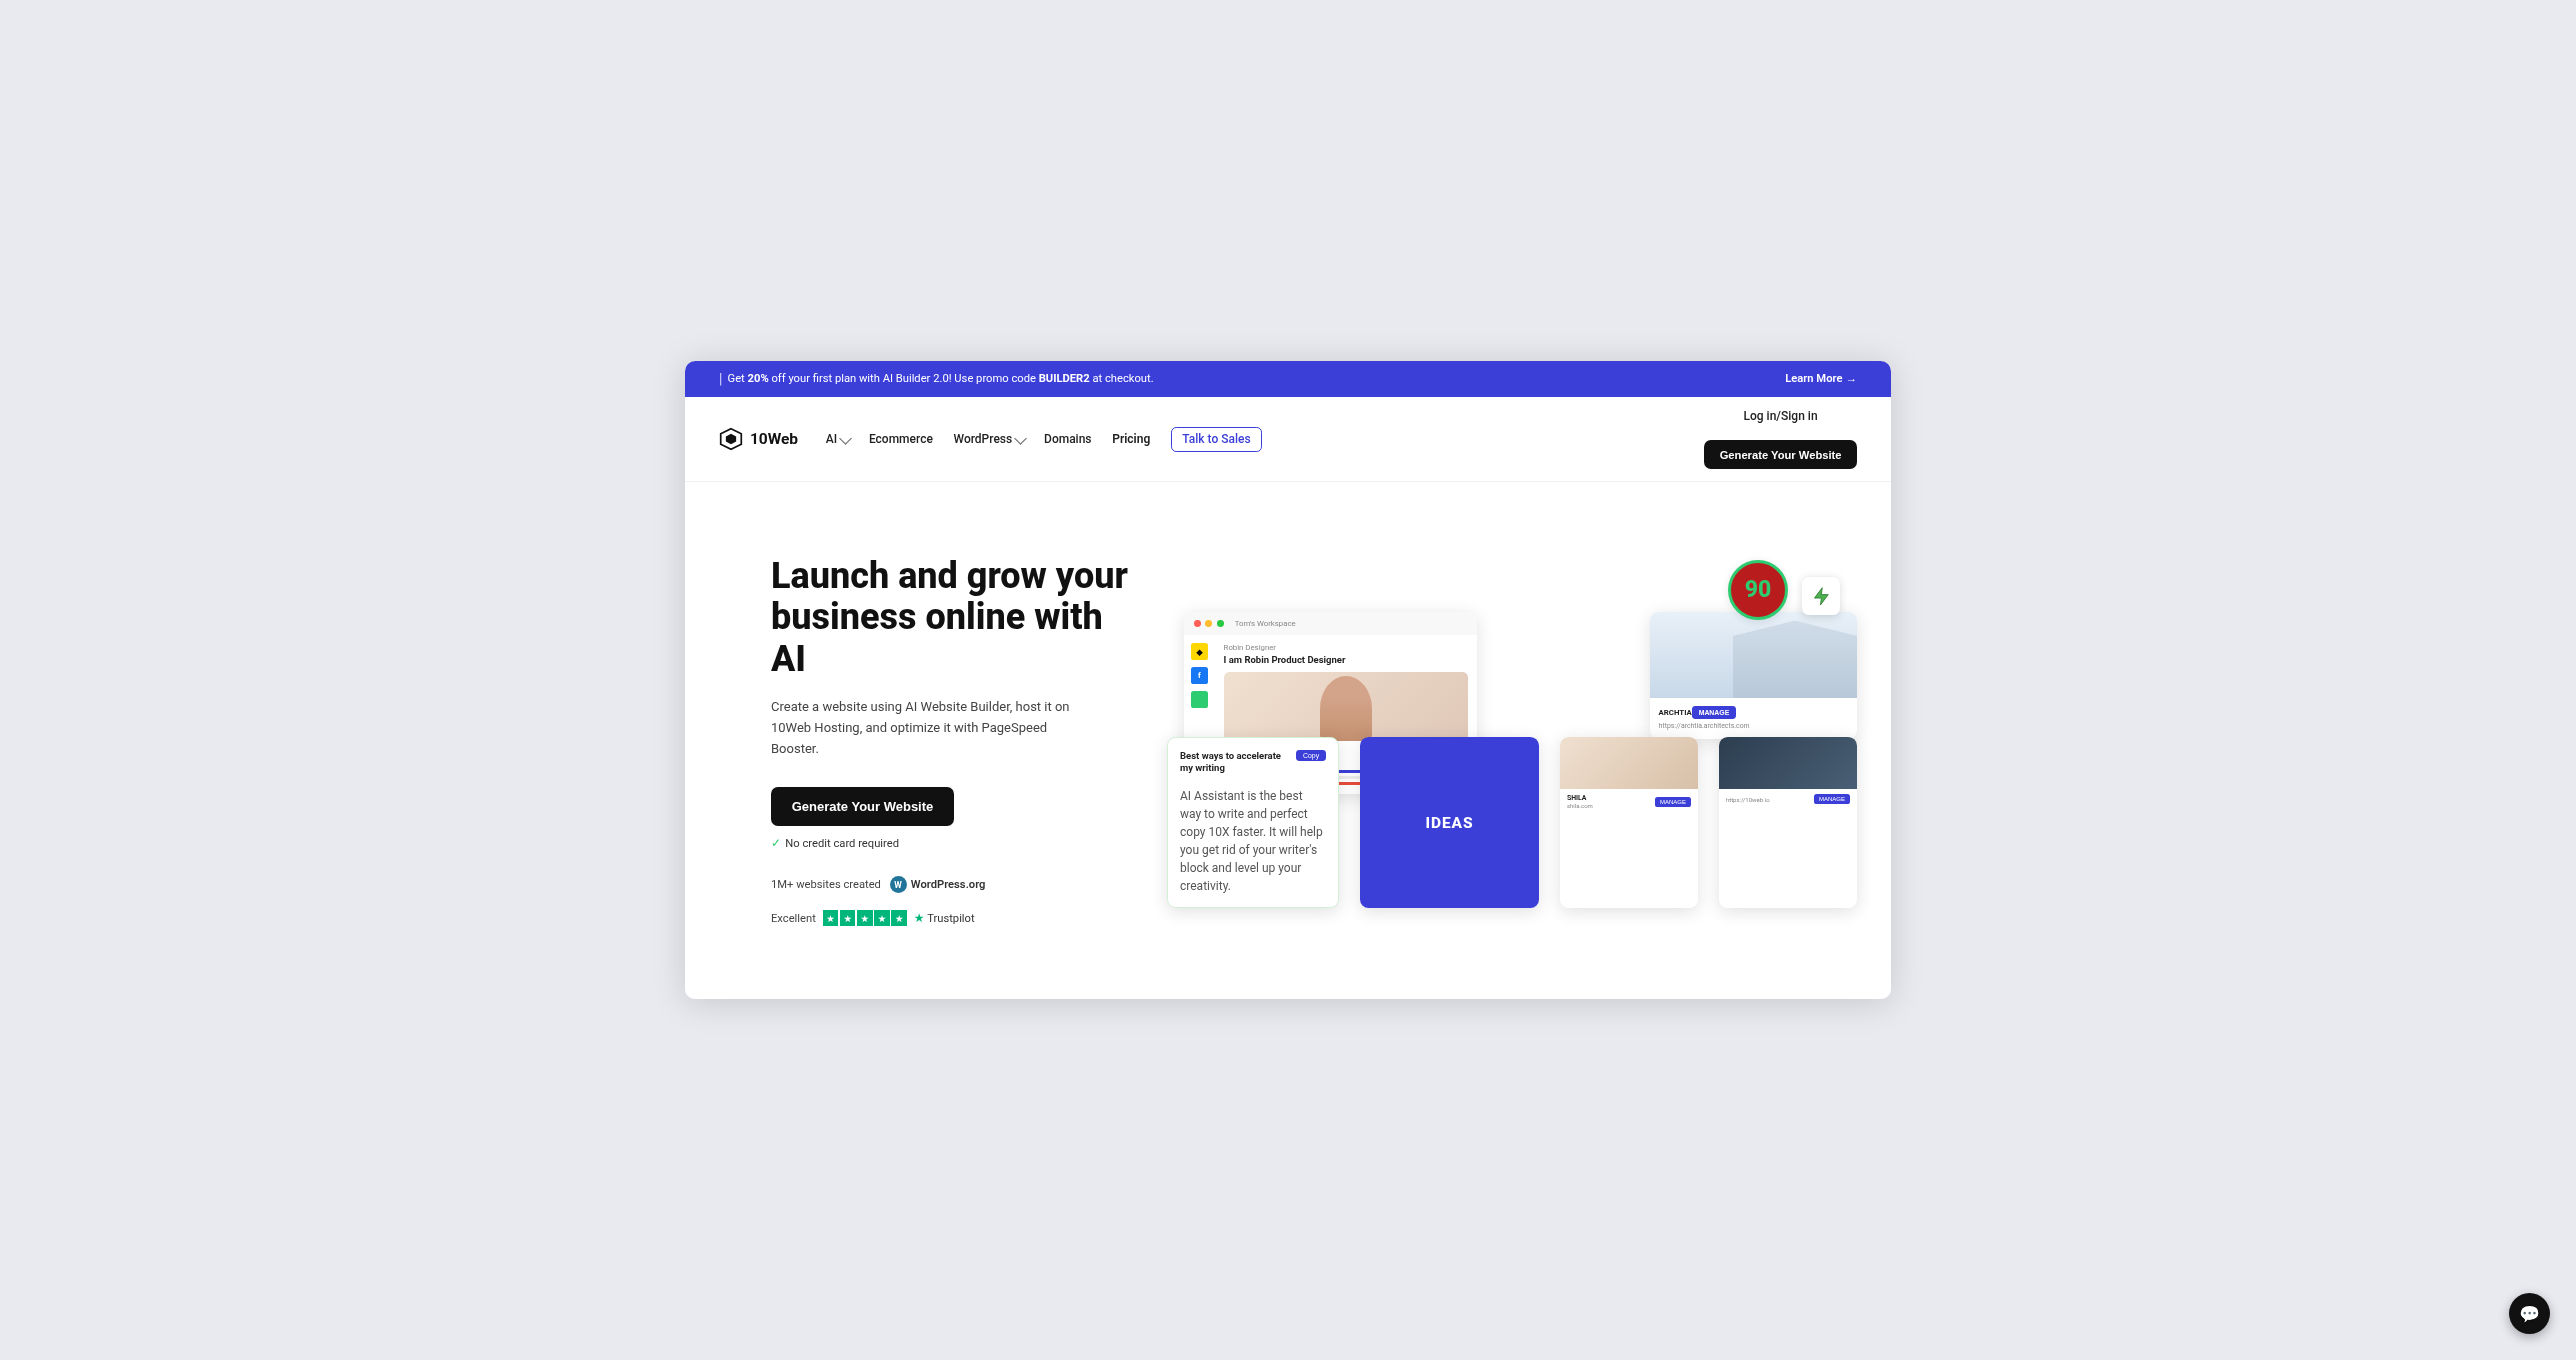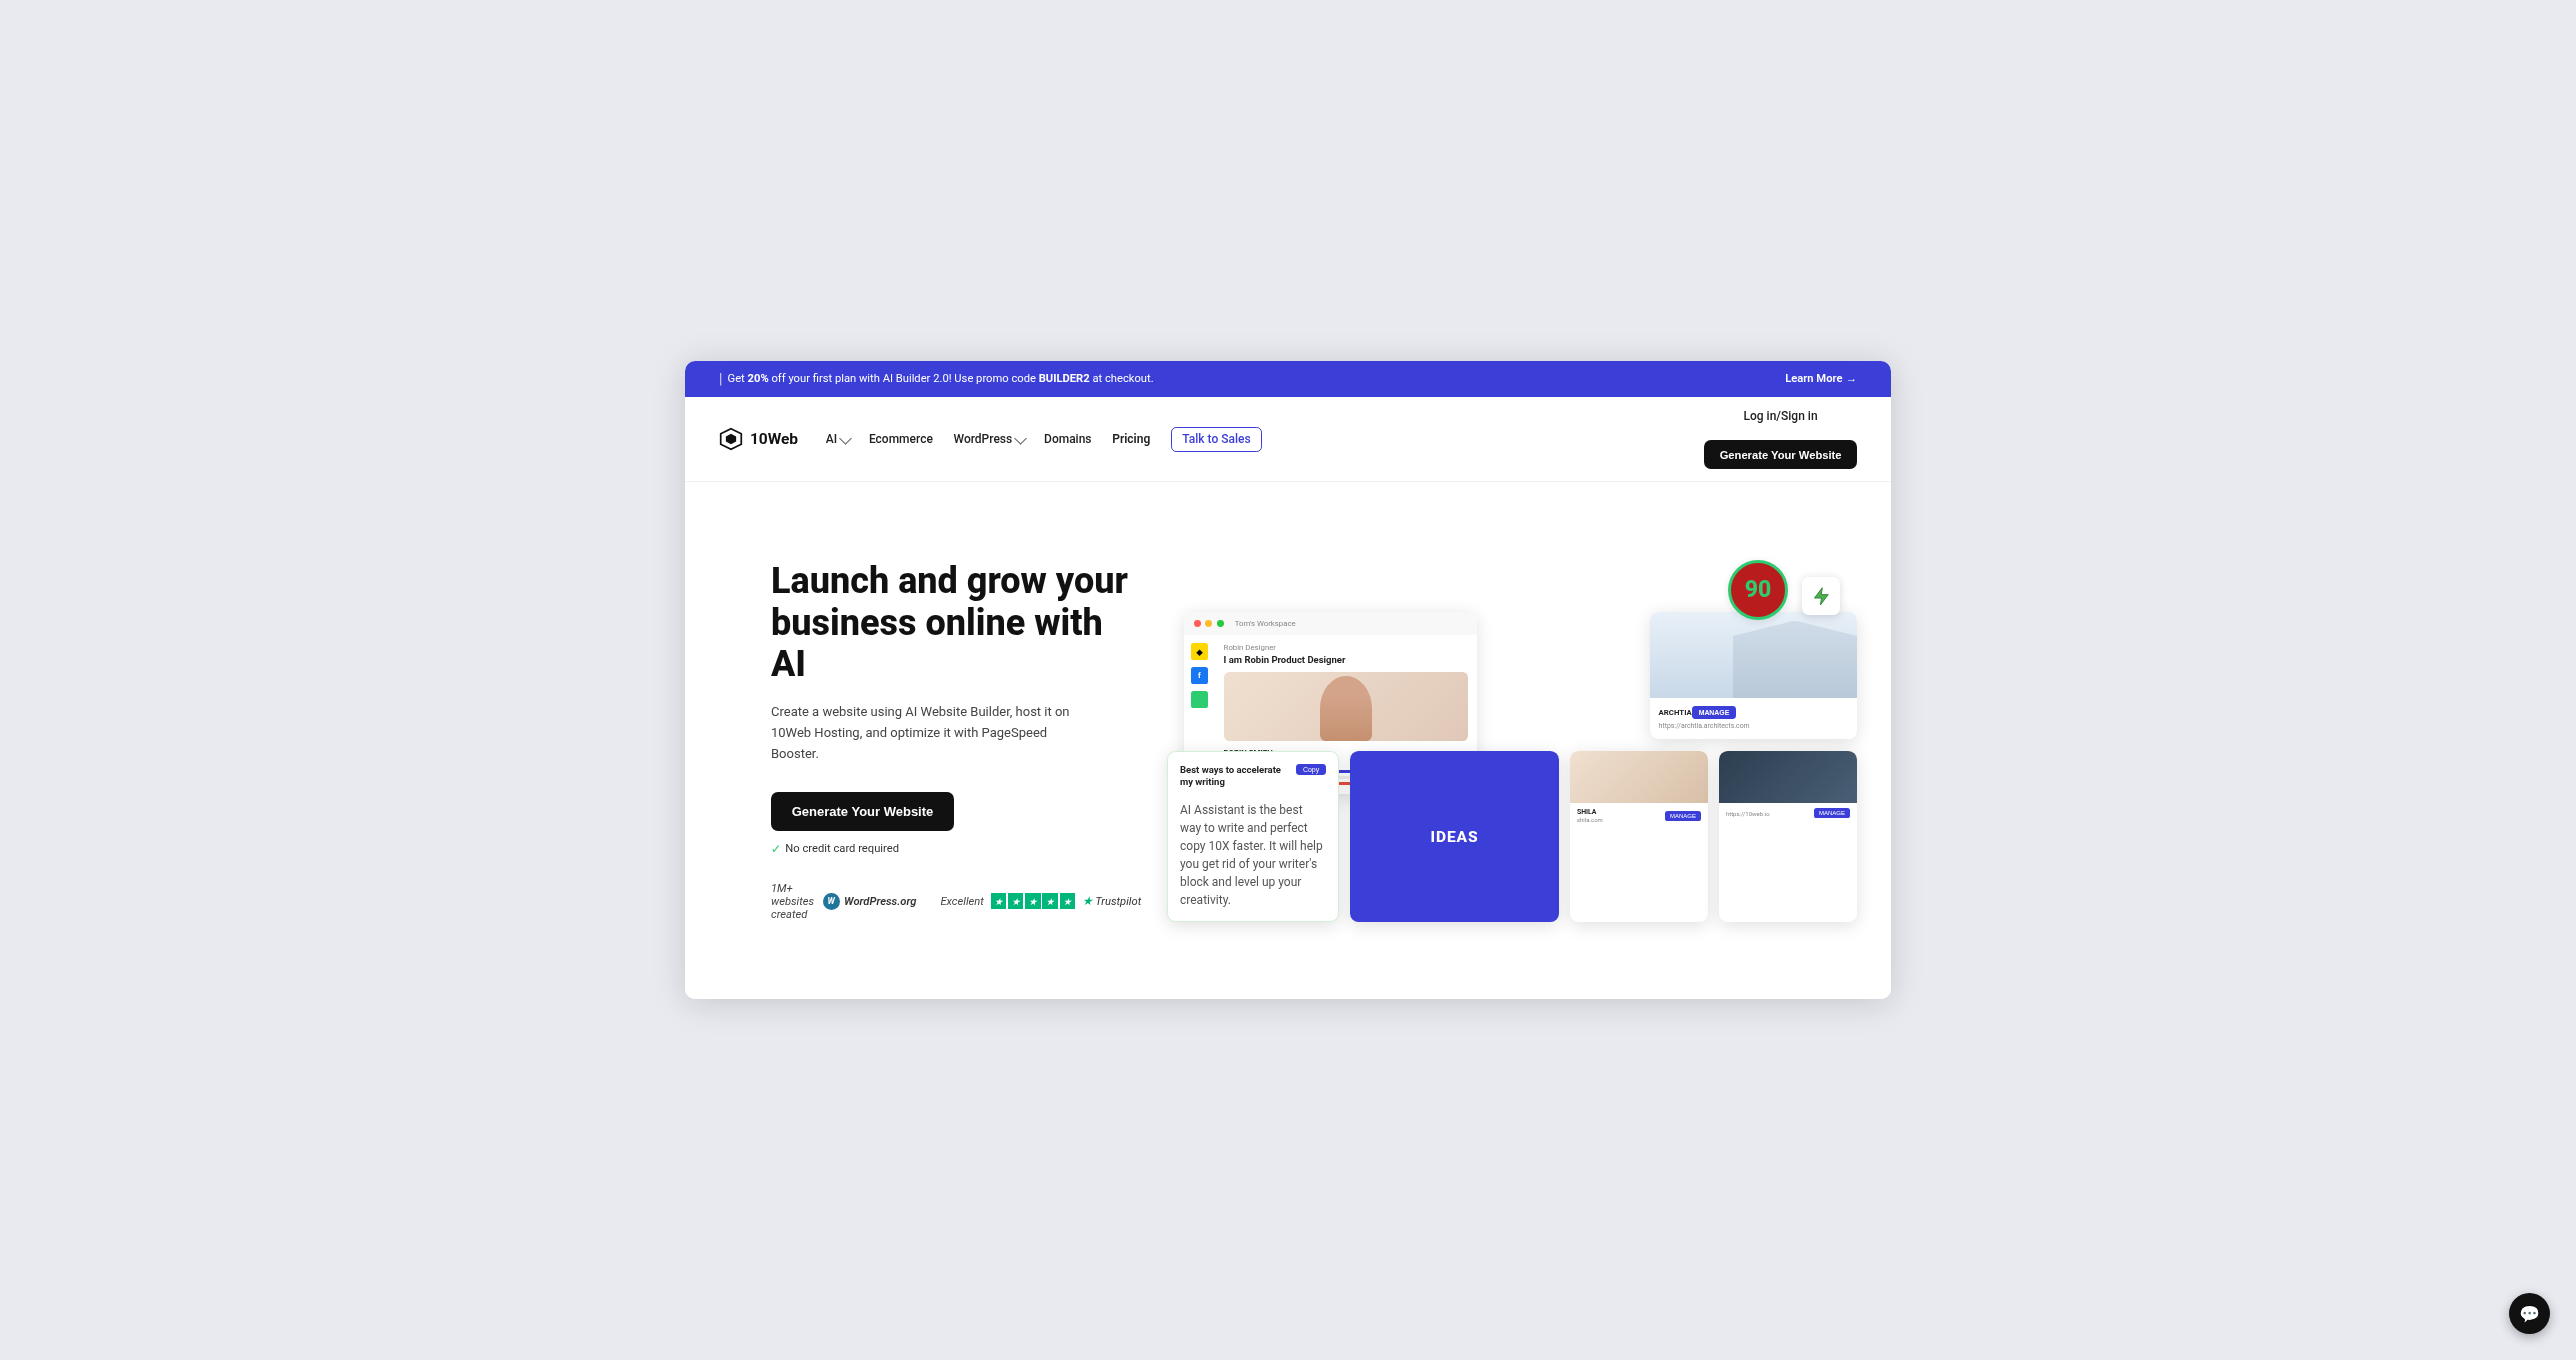--- a/index.html
+++ b/index.html
@@ -175,23 +175,22 @@
       font-size: 11.2px;
       color: #333;
       display: flex;
       align-items: center;
       gap: 4.3px;
       margin-bottom: 26px;
     }
     .check-green { color: #2ecc71; font-size: 12px; }
     .social-proof {
       display: flex;
-      flex-direction: row;
-      gap: 24px;
-      font-style: italic;
+      flex-direction: column;
+      gap: 17px;
     }
     .wp-row {
       display: flex;
       align-items: center;
       gap: 8.6px;
       font-size: 11.2px;
       color: #444;
     }
     .wp-logo {
       display: flex;
@@ -409,25 +408,25 @@
       border-radius: 3.4px;
       padding: 2.6px 6.9px;
       font-size: 6.9px;
       font-weight: 600;
       cursor: pointer;
     }
     .arch-url { font-size: 6.9px; color: #888; }
     
     .bottom-cards {
       position: absolute;
-      bottom: 0;
+      bottom: 14px;
       left: 0;
       right: 0;
       display: flex;
-      gap: 11px;
+      gap: 21px;
       z-index: 6;
     }
     
     .ai-card {
       background: #fff;
       border-radius: 8.6px;
       box-shadow: 0 3.4px 17px rgba(0,0,0,0.12);
       padding: 12px;
       width: 172px;
       border: 1.7px solid #d4f0d4;

